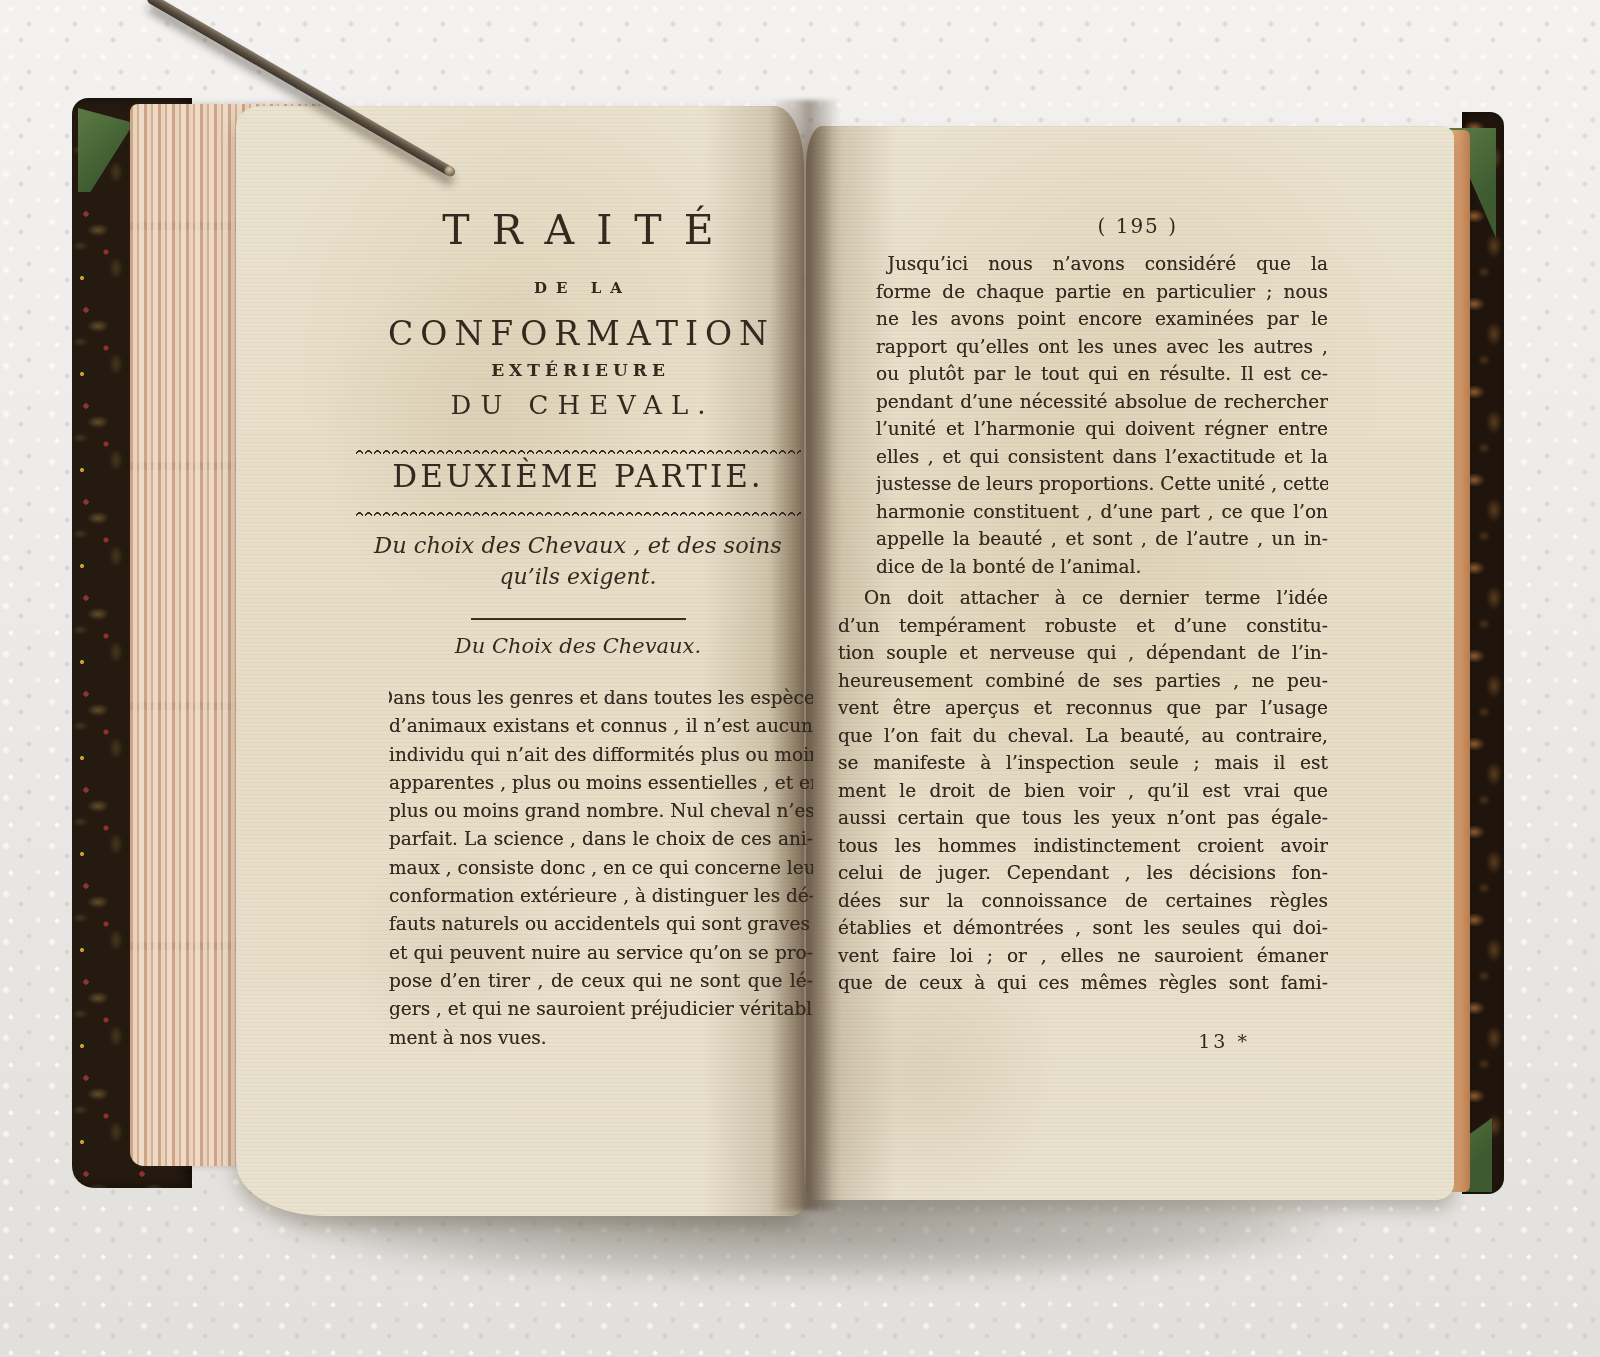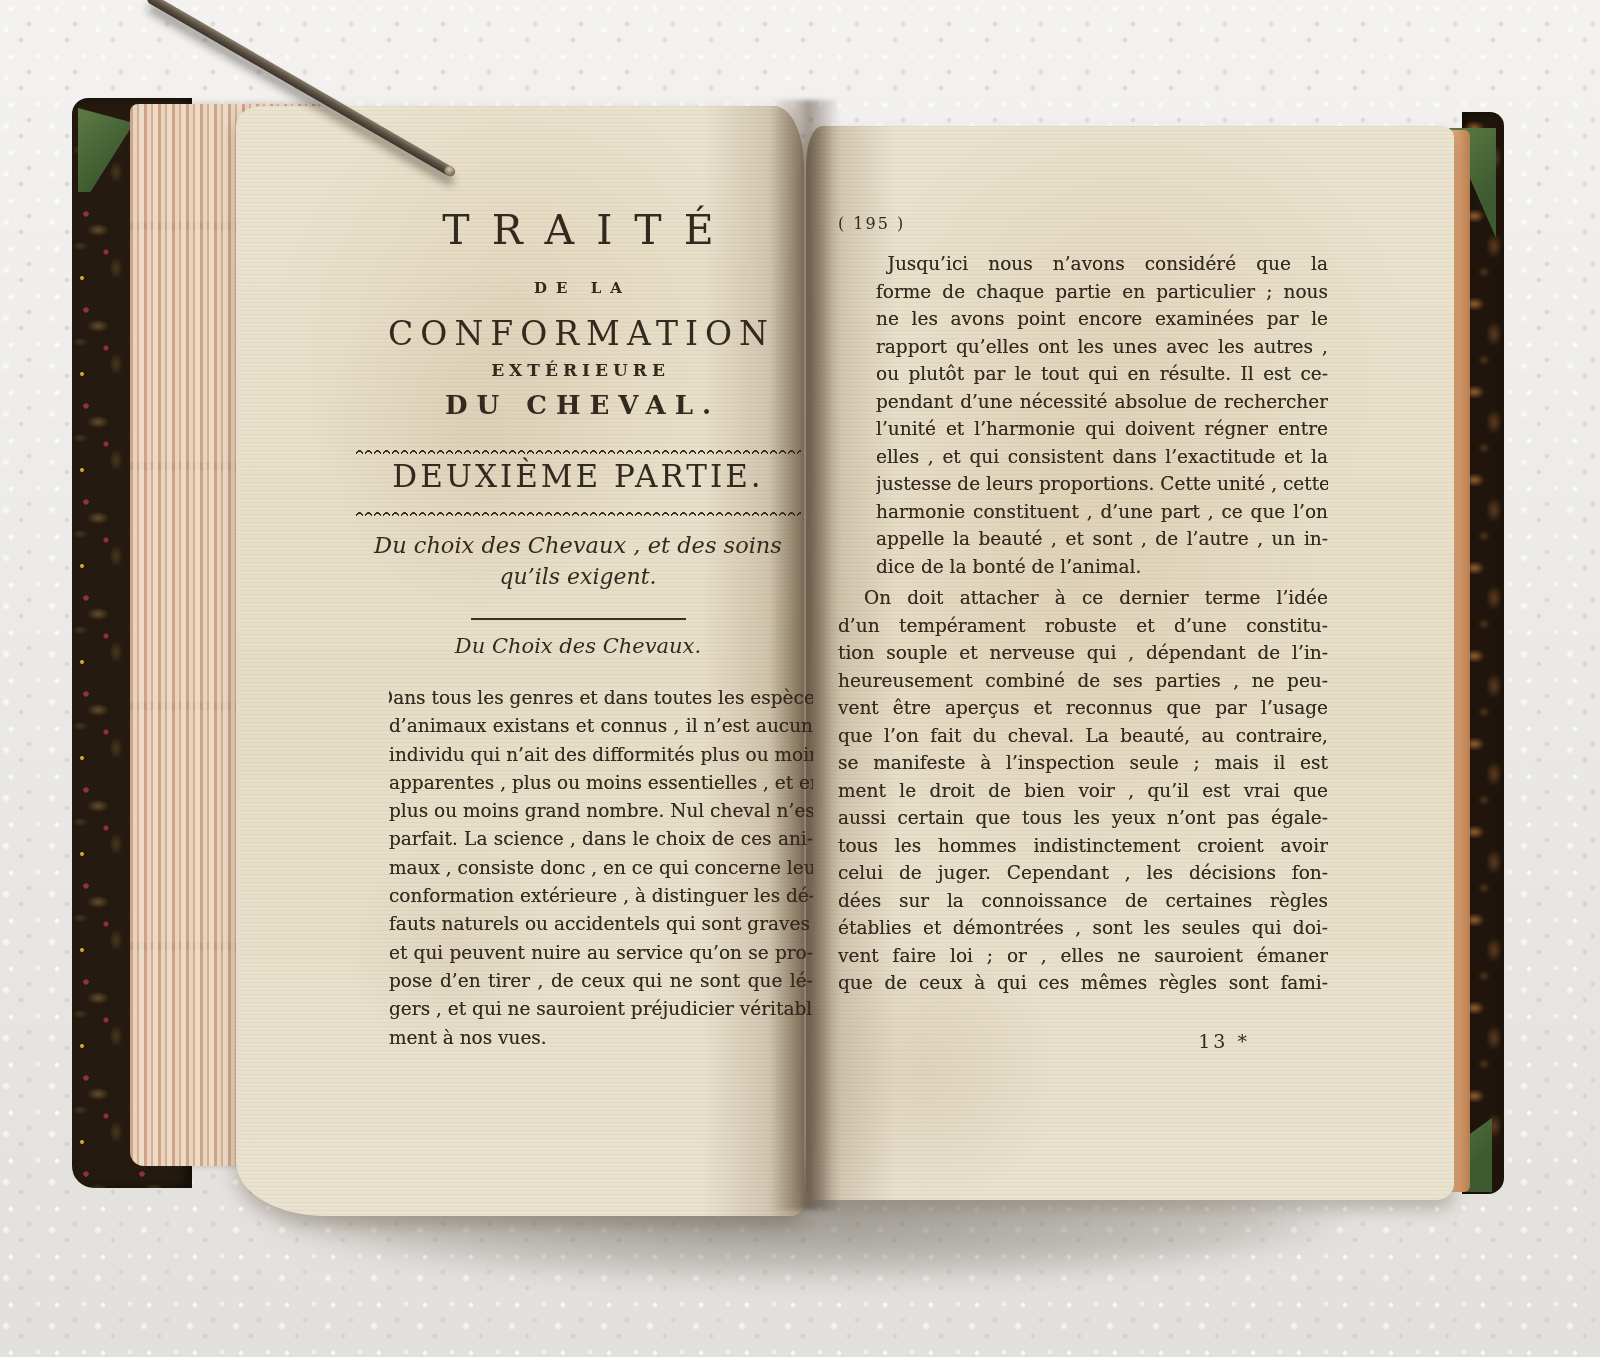--- a/index.html
+++ b/index.html
@@ -96,37 +96,37 @@
     background:radial-gradient(circle at 38% 35%, #d9cbab, #8a7a5f 55%, #564c3e);}
   
   .txt{position:absolute;color:#33291e;}
   .lp-text{left:343px;top:106px;width:470px;height:1110px;font-size:18.5px;margin-top:8px;}
   .rp-text{left:838px;top:126px;width:490px;height:1074px;font-size:18.5px;}
   .c{text-align:center;}
   .t1{position:absolute;top:92px;width:100%;font-size:41px;letter-spacing:22px;text-indent:22px;font-weight:500;}
   .t2{position:absolute;top:165px;width:100%;font-size:15px;letter-spacing:9px;text-indent:9px;font-weight:bold;}
   .t3{position:absolute;top:200px;width:100%;font-size:33px;letter-spacing:7px;text-indent:7px;font-weight:500;}
   .t4{position:absolute;top:246px;width:100%;font-size:17px;letter-spacing:5px;text-indent:5px;font-weight:bold;}
-  .t5{position:absolute;top:276px;width:100%;font-size:26px;letter-spacing:9px;text-indent:9px;font-weight:700;}
+  .t5{position:absolute;top:276px;width:100%;font-size:26px;letter-spacing:9px;text-indent:9px;font-weight:400;}
   .wavy{position:absolute;left:12px;width:446px;height:8px;
     background-image:radial-gradient(circle 4px at 50% 100%, rgba(0,0,0,0) 2.1px, #332a20 2.3px 3.6px, rgba(0,0,0,0) 3.9px);
     background-size:9px 8px;background-repeat:repeat-x;}
   .wavy1{top:332px;} .wavy2{top:394px;}
   .part{position:absolute;top:344px;width:100%;font-size:31px;letter-spacing:3px;font-weight:500;}
   .sub1{position:absolute;top:418px;width:100%;font-size:22.5px;font-style:italic;}
   .sub2{position:absolute;top:450px;width:100%;font-size:22px;font-style:italic;text-align:center;}
   .rule{position:absolute;top:504px;left:128px;width:215px;height:2px;background:#3a2f22;}
   .sect{position:absolute;top:520px;width:100%;font-size:21px;font-style:italic;}
   .para{position:absolute;}
   .bl{white-space:nowrap;overflow:hidden;text-align:justify;text-align-last:justify;
     text-shadow:0 0 .6px rgba(45,36,24,.55);}
   .para54{top:570px;left:0;width:470px;line-height:28.3px;padding-left:46px;box-sizing:border-box;}
   .para54 .bl:first-child{text-indent:-46px;}
   .para54 .bl:last-child{text-align-last:left;}
-  .pgnum{position:absolute;top:88px;width:100%;font-size:16px;letter-spacing:2px;text-align:left;padding-right:150px;box-sizing:border-box;}
+  .pgnum{position:absolute;top:88px;width:100%;font-size:20px;letter-spacing:2px;text-align:right;padding-right:150px;box-sizing:border-box;}
   .para1{top:124px;left:0;width:490px;line-height:27.5px;padding-left:38px;box-sizing:border-box;}
   .para1 .bl:first-child{text-indent:-38px;}
   .para1 .bl:last-child{text-align-last:left;}
   .para2{top:458px;left:0;width:490px;line-height:27.5px;}
   .para2 .bl:first-child{text-indent:26px;}
   .sig{position:absolute;top:904px;right:78px;font-size:19px;letter-spacing:3px;}
 </style>
 </head>
 <body>
 

